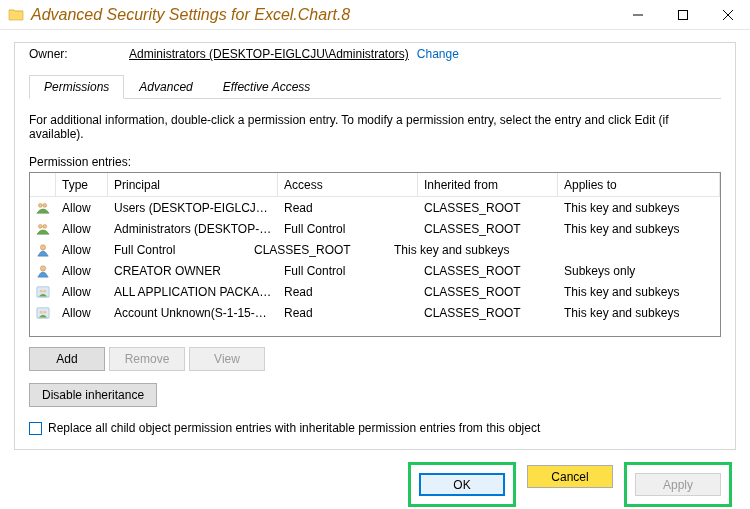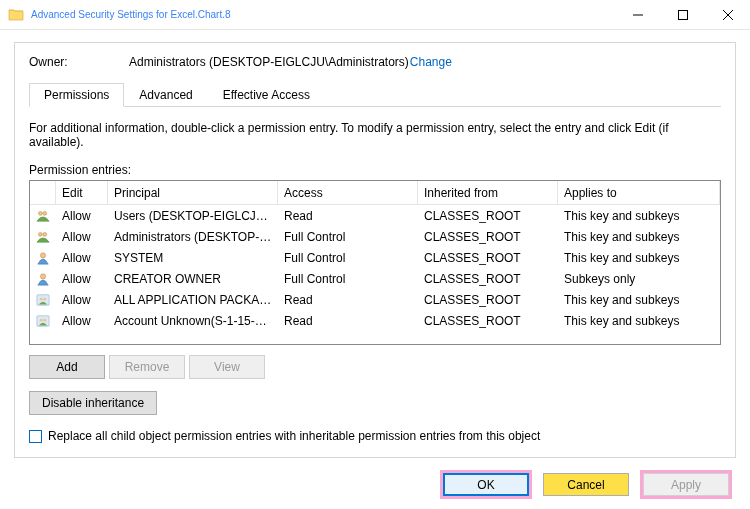--- a/index.html
+++ b/index.html
@@ -1,33 +1,33 @@
 <!DOCTYPE html>
 <html><head>
 <meta charset="utf-8">
 <style>
   * { box-sizing: border-box; font-family: "Segoe UI", sans-serif; font-size: 12px; }
   body { margin: 0; background: #fff; width: 750px; height: 509px; overflow: hidden; }
 
   .titlebar { height: 30px; display: flex; align-items: center; border-bottom: 1px solid #e6e6e6; }
   .titlebar .icon { width: 16px; height: 16px; margin: 0 7px 0 8px; display:flex; align-items:center; justify-content:center; }
-  .titlebar .title { flex: 1; font-size: 10px; color: #3b82f6; }
+  .titlebar .title { flex: 1; font-size: 16px; color: #a16207; font-style: italic; }
   .winbtn { width: 45px; height: 30px; display: flex; align-items: center; justify-content: center; }
   .winbtn svg { width: 10px; height: 10px; }
 
   .content { padding: 12px 14px 10px 14px; }
-  .panel { border: 1px solid #d6d6d6; background: #fff; padding: 12px 14px 14px 14px; }
+  .panel { border: 1px solid #d6d6d6; background: #fff; padding: 4px 14px 14px 14px; }
 
   .owner-row { display: flex; align-items: center; margin-bottom: 14px; }
   .owner-label { width: 100px; color: #000; }
-  .owner-value { color: #000; margin-right: 1px; }
+  .owner-value { color: #000; margin-right: 8px; text-decoration: underline; }
   .link { color: #0067c0; cursor: pointer; }
 
   .tabs { display: flex; border-bottom: 1px solid #d6d6d6; height: 24px; }
-  .tab { padding: 4px 14px 0 14px; height: 24px; position: relative; cursor: pointer; color: #000; }
+  .tab { padding: 4px 14px 0 14px; height: 24px; position: relative; cursor: pointer; color: #000; font-style: italic; }
   .tab.active { border: 1px solid #d6d6d6; border-bottom: 1px solid #fff; background: #fff; margin-bottom: -1px; }
   .tab:not(.active) { border: 1px solid transparent; }
 
   .info-line { margin: 14px 0 10px 0; color: #000; }
   .entries-label { margin-bottom: 3px;  color: #000; margin-top: 14px;}
 
   .table-wrap { border: 1px solid #888; height: 165px; overflow: hidden; background:#fff; }
   .thead, .trow { display: flex; align-items: center; }
   .thead { height: 24px; border-bottom: 1px solid #e5e5e5; font-weight: 400; color:#000; }
   .thead .th { padding: 0 6px; border-right: 1px solid #e5e5e5; height:100%; display:flex; align-items:center;}
@@ -43,21 +43,21 @@
   .btn-row { display: flex; gap: 4px; margin-top: 10px; }
   .btn { height: 24px; min-width: 76px; padding: 0 12px; background: #e1e1e1; border: 1px solid #adadad; cursor: pointer; display:flex; align-items:center; justify-content:center; color:#000;}
   .btn.disabled { color: #9b9b9b; background: #efefef; border-color:#d0d0d0; cursor: default; }
   .btn.wide { min-width: 120px; }
 
   .chk-row { margin-top: 14px; display: flex; align-items: center; gap: 6px; color:#000;}
   .chk { width: 13px; height: 13px; border: 1px solid #0067c0; background:#fff;}
 
   .dialog-btns { display: flex; justify-content: flex-end; gap: 8px; margin-top: 12px; padding-right:4px;}
   .dbtn-wrap { position: relative; padding: 3px; }
-  .highlight { border: 3px solid #f9a8d4; padding:0px;}
+  .highlight { border: 3px solid #22c55e; padding:8px;}
   .dbtn { height: 23px; width: 86px; background: #fde047; border: 1px solid #adadad; display:flex; align-items:center; justify-content:center; cursor:pointer; color:#000;}
   .dbtn.default { background: #e5f1fb; border: 1px solid #0078d7; box-shadow: inset 0 0 0 1px #0078d7;}
   .dbtn.disabled { color: #9b9b9b; background:#efefef; border-color:#d0d0d0; cursor:default;}
 </style>
 </head>
 <body>
 
 <div class="titlebar">
   <span class="icon">
     <svg viewBox="0 0 16 16">
@@ -97,21 +97,21 @@
       <div class="tab">Advanced</div>
       <div class="tab">Effective Access</div>
     </div>
 
     <div class="info-line">For additional information, double-click a permission entry. To modify a permission entry, select the entry and click Edit (if available).</div>
     <div class="entries-label">Permission entries:</div>
 
     <div class="table-wrap">
       <div class="thead">
         <div class="th c-icon"></div>
-        <div class="th c-type">Edit</div>
+        <div class="th c-type">Type</div>
         <div class="th c-principal">Principal</div>
         <div class="th c-access">Access</div>
         <div class="th c-inh">Inherited from</div>
         <div class="th c-app">Applies to</div>
       </div>
       <div id="tbody">
           <div class="trow">
             <div class="td c-icon">
               <svg viewBox="0 0 16 16">
                 <circle cx="5" cy="5" r="2.2" fill="#f2c28b" stroke="#b07d3a" stroke-width="0.5"></circle>
@@ -140,21 +140,20 @@
             <div class="td c-app">This key and subkeys</div>
           </div>
           <div class="trow">
             <div class="td c-icon">
               <svg viewBox="0 0 16 16">
                 <circle cx="8" cy="5" r="3" fill="#f2c28b" stroke="#b07d3a" stroke-width="0.5"></circle>
                 <path d="M2 15 q3 -6 6 -6 q3 0 6 6 z" fill="#5b9bd5" stroke="#2f6da8" stroke-width="0.5"></path>
               </svg>
             </div>
             <div class="td c-type">Allow</div>
-            <div class="td c-principal">SYSTEM</div>
             <div class="td c-access">Full Control</div>
             <div class="td c-inh">CLASSES_ROOT</div>
             <div class="td c-app">This key and subkeys</div>
           </div>
           <div class="trow">
             <div class="td c-icon">
               <svg viewBox="0 0 16 16">
                 <circle cx="8" cy="5" r="3" fill="#f2c28b" stroke="#b07d3a" stroke-width="0.5"></circle>
                 <path d="M2 15 q3 -6 6 -6 q3 0 6 6 z" fill="#5b9bd5" stroke="#2f6da8" stroke-width="0.5"></path>
               </svg>

